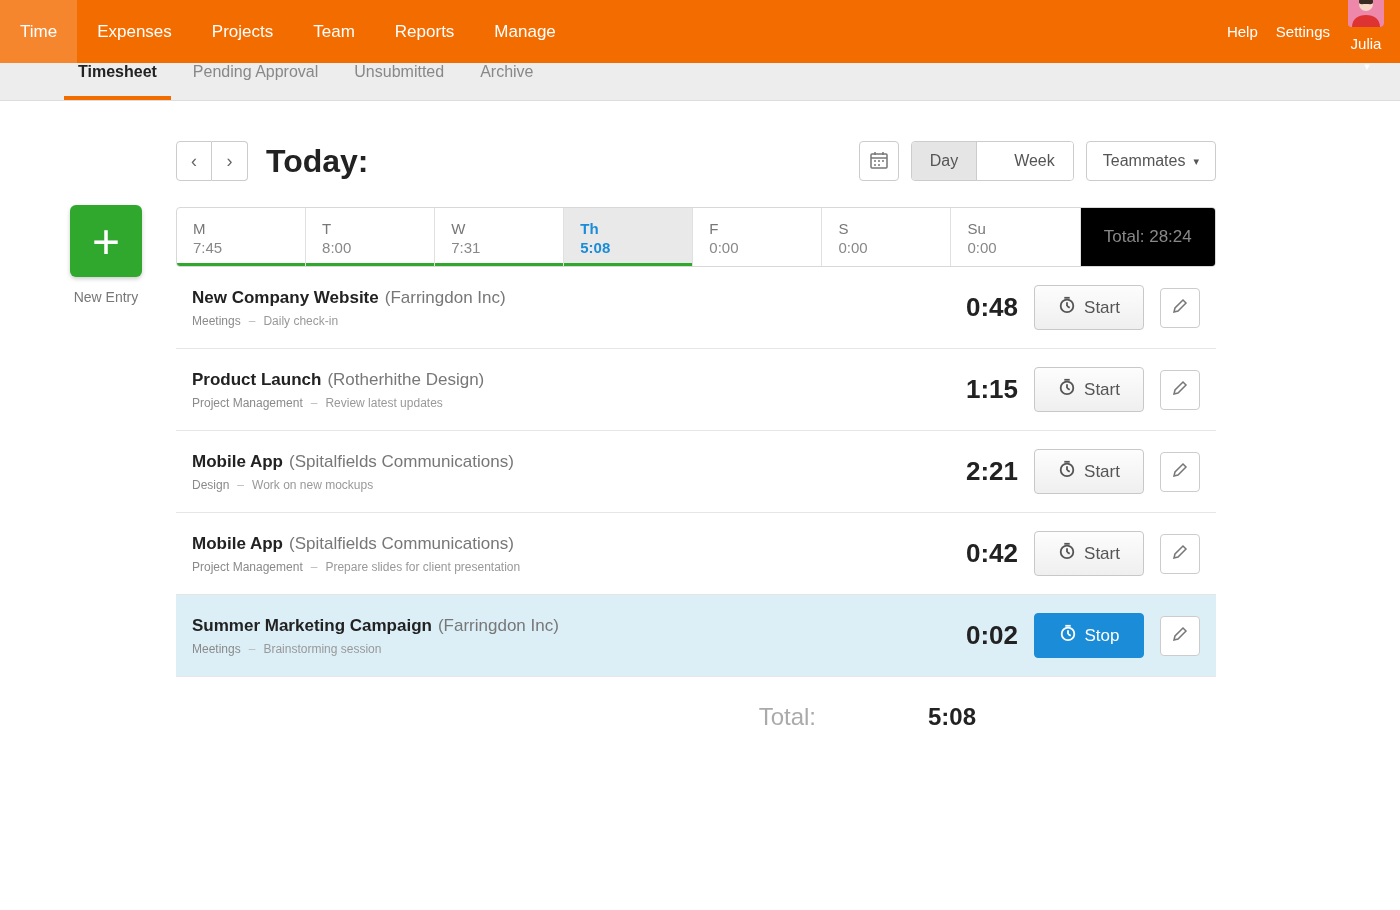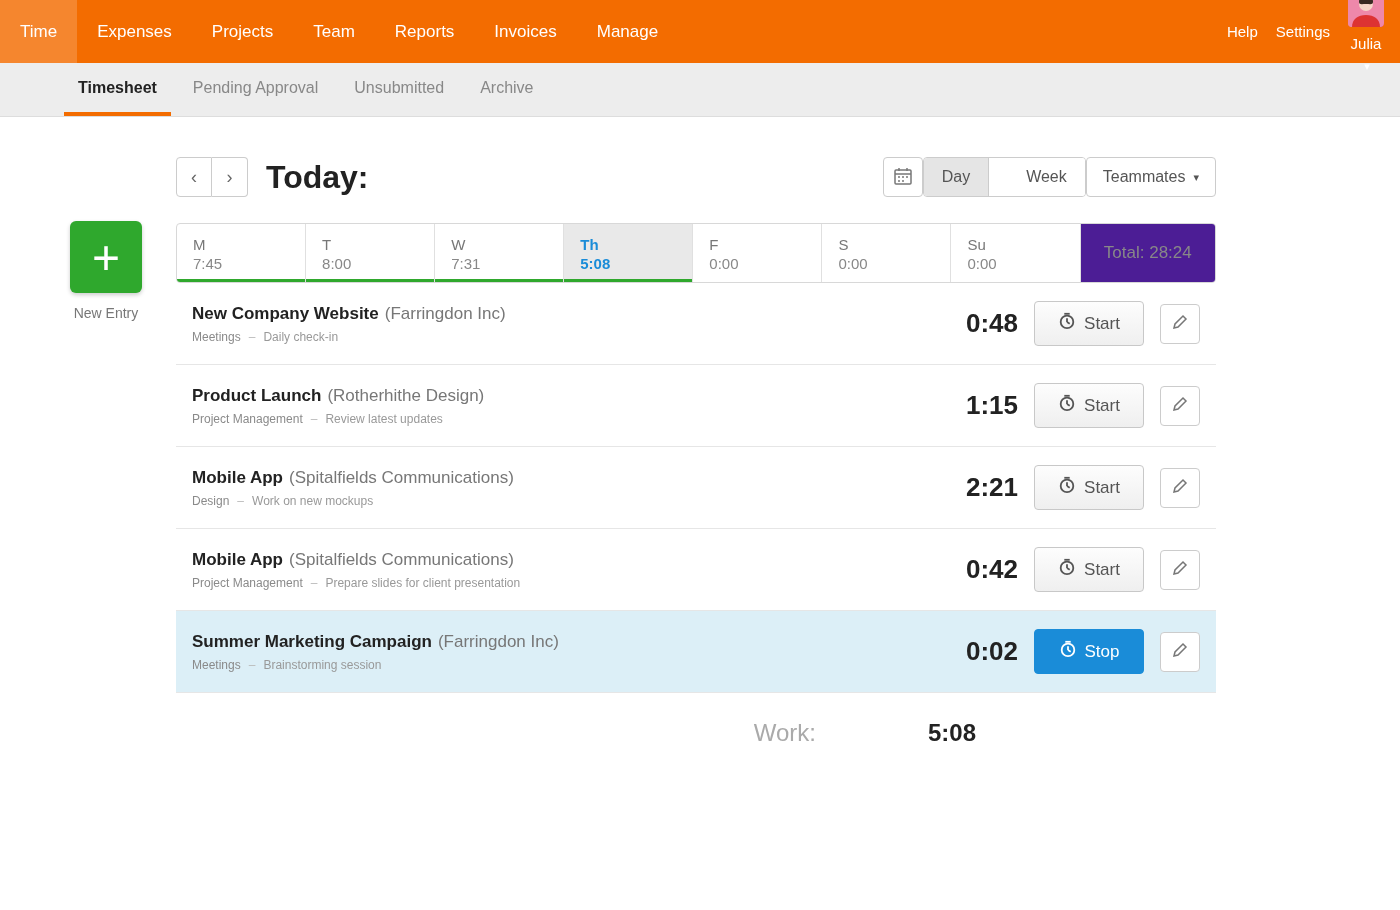--- a/index.html
+++ b/index.html
@@ -31,21 +31,21 @@
 .topnav-help, .topnav-settings { color:#fff; font-size:15px; cursor:pointer; }
 .user-chip { display:flex; align-items:center; gap:8px; color:#fff; cursor:pointer; font-size:15px;flex-direction:column;}
 .avatar { width:36px; height:36px; border-radius:4px; background: linear-gradient(135deg,#fce,#d33); display:flex; align-items:center; justify-content:center; color:#fff; font-weight:bold; font-size:14px; overflow:hidden;}
 .avatar svg{width:100%;height:100%;}
 .chev { font-size:11px; margin-left:2px; color:#fff;}
 .subnav {
   background:#ededed;
   border-bottom:1px solid #ddd;
   display:flex;
   padding: 0 40px 0 64px;
-  height:54px;
+  height:38px;
   align-items:flex-end;
 }
 .subnav-item {
   padding: 16px 14px 15px;
   color:#888;
   cursor:pointer;
   font-size:16px;
   border-bottom:4px solid transparent;
   margin-right:8px;
 }
@@ -63,21 +63,21 @@
 .arrow-group{display:flex;}
 .arrow-btn{
   width:36px;height:40px;border:1px solid #ccc;background:#fff;cursor:pointer;
   display:flex;align-items:center;justify-content:center;color:#666;font-size:18px;
 }
 .arrow-btn:first-child{border-radius:4px 0 0 4px;}
 .arrow-btn:last-child{border-radius:0 4px 4px 0;border-left:none;}
 .title-block{display:flex;align-items:baseline;gap:8px;}
 .today-label{font-size:32px;font-weight:700;color:#222;}
 .date-label{font-size:30px;font-weight:400;color:#444;}
-.header-right{margin-left:auto;display:flex;align-items:center;gap:0;}
+.header-right{margin-left:auto;display:flex;align-items:center;gap:12px;}
 .icon-btn{
   width:40px;height:40px;border:1px solid #ccc;border-radius:4px;background:#fff;
   display:flex;align-items:center;justify-content:center;cursor:pointer;color:#666;
 }
 .toggle-group{display:flex;border:1px solid #ccc;border-radius:4px;overflow:hidden;}
 .toggle-btn{padding:10px 18px;background:#fff;cursor:pointer;color:#555;font-size:16px;}
 .toggle-btn.active{background:#e5e5e5;}
 .toggle-btn + .toggle-btn{border-left:1px solid #ccc;padding-left:37px;}
 .teammates-btn{
   border:1px solid #ccc;border-radius:4px;padding:10px 16px;background:#fff;cursor:pointer;
@@ -87,21 +87,21 @@
 .day-cell{
   flex:1;padding:12px 16px 10px;border-right:1px solid #e0e0e0;position:relative;
   cursor:pointer;
 }
 .day-cell.active{background:#e9e9e9;}
 .day-abbr{font-size:15px;color:#777;font-weight:500;}
 .day-time{font-size:15px;color:#888;margin-top:2px;}
 .day-cell.active .day-abbr,.day-cell.active .day-time{color:#1a8cd8;font-weight:600;}
 .day-cell.has-time::after{content:'';position:absolute;left:0;right:0;bottom:0;height:3px;background:#2fa82d;}
 .total-cell{
-  flex:1.4;background:#4c1d95;display:flex;align-items:center;justify-content:center;
+  flex:1.4;background:#000000;display:flex;align-items:center;justify-content:center;
   color:#888;font-size:17px;font-weight:500;
 }
 .entries{border-left:0;border-right:0;}
 .entry{
   display:flex;align-items:center;padding:18px 16px;border-bottom:1px solid #e6e6e6;gap:16px;
 }
 .entry.running{background:#dceff7;}
 .entry-info{flex:1;}
 .entry-line1{display:flex;gap:6px;align-items:baseline;flex-wrap:wrap;}
 .proj-name{font-weight:700;font-size:17px;color:#222;}
@@ -132,21 +132,20 @@
 </head>
 <body>
 
 <nav class="topnav">
   <div class="topnav-left" id="topnav-left">
       <div class="topnav-item active">Time</div>
       <div class="topnav-item">Expenses</div>
       <div class="topnav-item">Projects</div>
       <div class="topnav-item">Team</div>
       <div class="topnav-item">Reports</div>
-      <div class="topnav-item">Invoices</div>
       <div class="topnav-item">Manage</div>
     </div>
   <div class="topnav-right">
     <span class="topnav-help">Help</span>
     <span class="topnav-settings">Settings</span>
     <div class="user-chip">
       <span class="avatar">
         <svg viewBox="0 0 36 36">
             <rect width="36" height="36" fill="#e8a"></rect>
             <circle cx="18" cy="13" r="7" fill="#f7d6c8"></circle>
@@ -384,17 +383,17 @@
           </div>
           <div class="edit-btn">
             <span><svg width="16" height="16" viewBox="0 0 16 16">
                 <path d="M2 14l1-4 8-8 3 3-8 8-4 1z" fill="none" stroke="#777" stroke-width="1.5"></path>
               </svg></span>
           </div>
         </div>
       </div>
 
     <div class="footer-total">
-      <span class="footer-label">Work:</span>
+      <span class="footer-label">Total:</span>
       <span class="footer-value">5:08</span>
     </div>
   </div>
 </div>
 
 </body></html>

